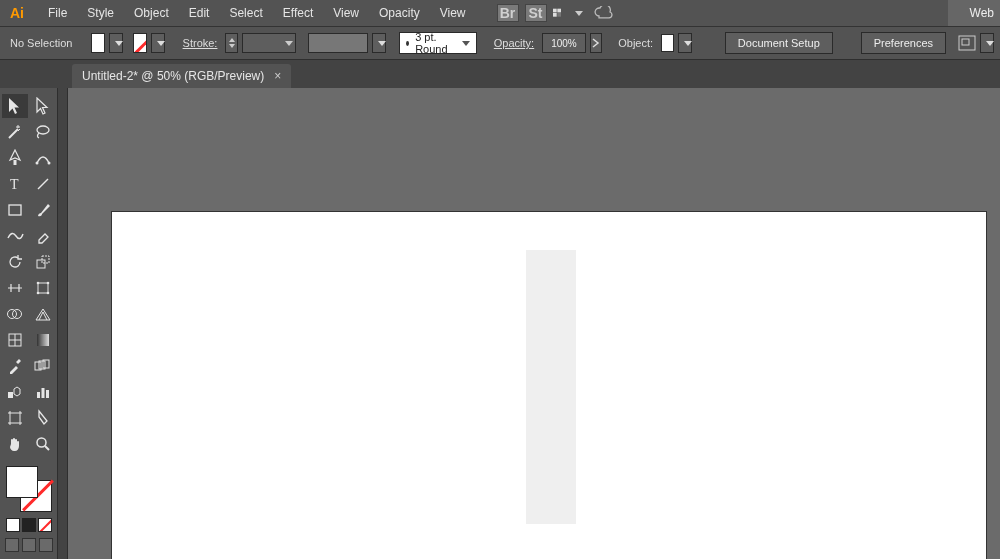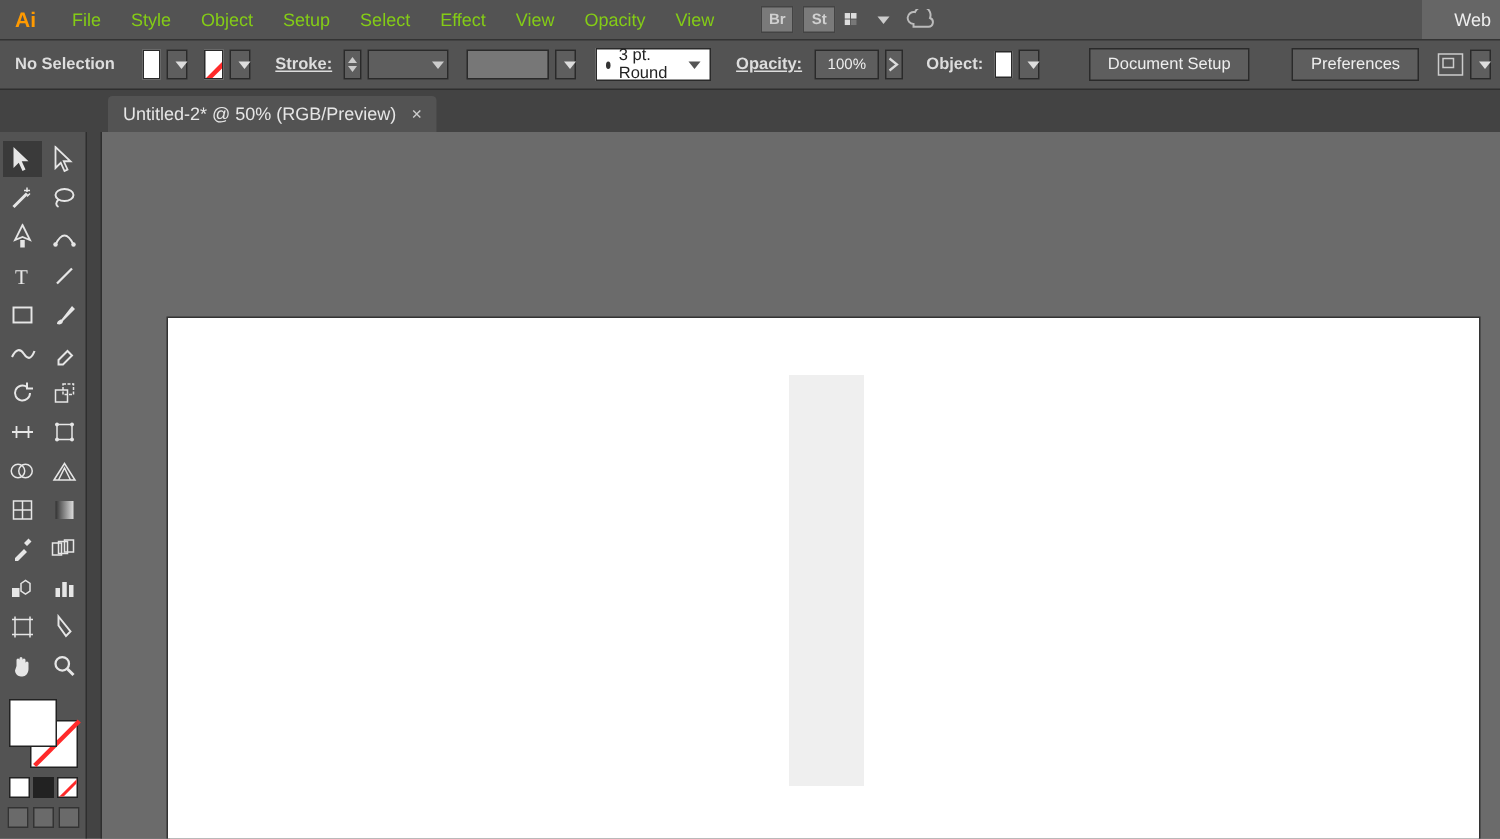--- a/index.html
+++ b/index.html
@@ -1,32 +1,32 @@
 <!DOCTYPE html>
 <html><head>
 <meta charset="utf-8">
 <style>
   * { box-sizing: border-box; margin: 0; padding: 0; user-select: none; }
   html, body { width: 1000px; height: 559px; overflow: hidden; font-family: "Segoe UI", Tahoma, sans-serif; background: #535353; color: #e6e6e6; font-size: 12px; }
 
   
   .menubar { height: 26px; background: #535353; display: flex; align-items: center; padding-left: 6px; }
   .ai-logo { width: 22px; height: 20px; display:flex; align-items:center; justify-content:center; font-weight:bold; font-size:14px; color:#ff9a00; margin-right:10px; }
-  .menu-item { padding: 0 10px; height: 26px; line-height:26px; color:#84cc16; cursor:default; }
+  .menu-item { padding: 0 10px; height: 26px; line-height:26px; color:#e5e5e5; cursor:default; }
   .menu-spacer { width: 18px; }
-  .menu-chip { width:22px; height:18px; background:#7a7a7a; color:#d0d0d0; font-size:10px; font-weight:bold; display:flex; align-items:center; justify-content:center; margin:0 3px; border:1px solid #444; }
+  .menu-chip { width:22px; height:18px; background:#7a7a7a; color:#d0d0d0; font-size:14px; font-weight:bold; display:flex; align-items:center; justify-content:center; margin:0 3px; border:1px solid #444; }
   .ws-switch { width:30px; height:18px; display:flex; align-items:center; margin:0 3px; }
   .ws-switch svg { display:block; }
   .adobe-cloud { width:22px; height:18px; display:flex; align-items:center; justify-content:center; margin-left:6px; }
   .top-right { margin-left:auto; padding-right:6px; height:26px; display:flex; align-items:center; background:#666; color:#eee; padding-left:22px; font-size:12px;}
   .caret-down { width:0;height:0;border-left:4px solid transparent;border-right:4px solid transparent;border-top:5px solid #ccc; margin-left:6px; display:inline-block; vertical-align:middle;}
 
   
   .controlbar { height: 34px; background:#535353; border-top:1px solid #333; border-bottom:1px solid #2e2e2e; display:flex; align-items:center; padding:0 6px; gap:4px;}
-  .ctrl-label { font-size:11px; color:#ddd; padding:0 4px; white-space:nowrap;font-weight:bold;}
+  .ctrl-label { font-size:11px; color:#ddd; padding:0 4px; white-space:nowrap;}
   .swatch { width:20px; height:20px; background:#fff; border:1px solid #2a2a2a; }
   .swatch.none { background:#fff; position:relative; overflow:hidden;}
   .swatch.none::after { content:""; position:absolute; left:-4px; top:8px; width:30px; height:3px; background:#ff2a2a; transform:rotate(-45deg);}
   .mini-dd { width:14px; height:20px; background:#5e5e5e; border:1px solid #2a2a2a; display:flex;align-items:center;justify-content:center;}
   .mini-dd .caret-down{border-top-color:#ddd;}
   .num-input { width:18px; height:20px; background:#5e5e5e; border:1px solid #2a2a2a; display:flex; flex-direction:column; align-items:center; justify-content:center; }
   .num-input .ar{width:0;height:0;border-left:3px solid transparent;border-right:3px solid transparent;}
   .num-input .up{border-bottom:4px solid #ccc;}
   .num-input .dn{border-top:4px solid #ccc; margin-top:2px;}
   .wide-dd { height:20px; background:#5e5e5e; border:1px solid #2a2a2a; display:flex; align-items:center; padding-left:4px; min-width:50px; justify-content:flex-end; padding-right:2px;}
@@ -77,21 +77,21 @@
   .gradient-bar{width:90px;height:20px;border:1px solid #2a2a2a;background:linear-gradient(90deg,#777,#777);}
 </style>
 </head>
 <body>
 
 <div class="menubar">
   <div class="ai-logo">Ai</div>
   <div class="menu-item">File</div>
   <div class="menu-item">Style</div>
   <div class="menu-item">Object</div>
-  <div class="menu-item">Setup</div>
+  <div class="menu-item">Edit</div>
   <div class="menu-item">Select</div>
   <div class="menu-item">Effect</div>
   <div class="menu-item">View</div>
   <div class="menu-item">Opacity</div>
   <div class="menu-item">View</div>
   <div class="menu-spacer"></div>
   <div class="menu-chip">Br</div>
   <div class="menu-chip">St</div>
   <div class="ws-switch">
     <svg width="26" height="14" viewBox="0 0 26 14">

